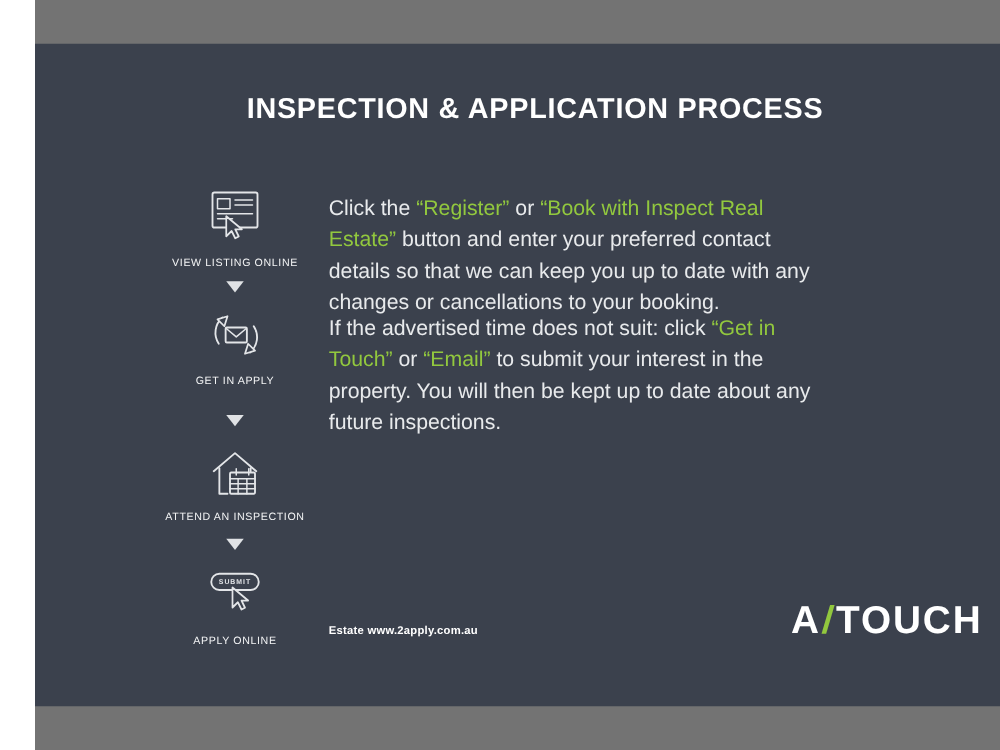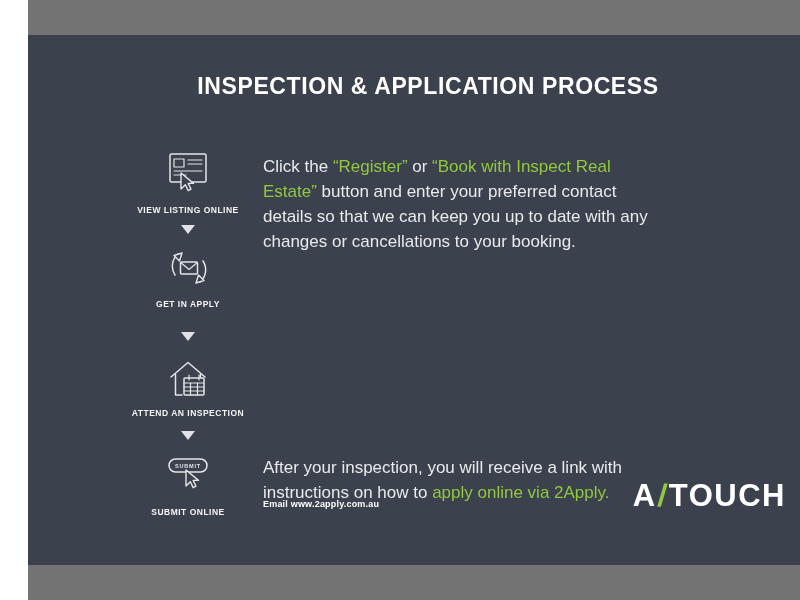--- a/index.html
+++ b/index.html
@@ -14,21 +14,21 @@
   .panel{position:absolute;left:0;top:35px;width:800px;height:530px;background:var(--panel);}
   .title{position:absolute;left:0;top:38px;width:100%;text-align:center;
     color:#ffffff;font-size:23px;font-weight:700;letter-spacing:0.6px;}
   .icon-box{position:absolute;width:48px;height:48px;}
   .icon-box svg{width:100%;height:100%;display:block;}
   .stroke{fill:none;stroke:#e3e5e8;stroke-width:1.5;stroke-linecap:round;stroke-linejoin:round;}
   .stroke-thin{fill:none;stroke:#e3e5e8;stroke-width:1.2;stroke-linecap:round;stroke-linejoin:round;}
   .cursor-fill{fill:var(--panel);stroke:#e3e5e8;stroke-width:1.4;stroke-linejoin:round;}
   .icon-text{fill:#e3e5e8;font-family:"Liberation Sans",sans-serif;font-weight:700;}
   .step-label{position:absolute;left:65px;width:190px;text-align:center;
-    color:#f4f5f6;font-size:8.5px;font-weight:700;letter-spacing:0.5px;}
+    color:#f4f5f6;font-size:8.5px;font-weight:400;letter-spacing:0.5px;}
   .down-arrow{position:absolute;left:153px;width:0;height:0;
     border-left:7px solid transparent;border-right:7px solid transparent;
     border-top:9px solid #e0e2e5;}
   .step-text{position:absolute;left:235px;width:402px;color:var(--ink);
     font-size:17px;line-height:1.48;}
   .step-text .green{color:var(--accent);}
   .note{position:absolute;left:235px;color:#ffffff;font-size:9px;font-weight:700;letter-spacing:0.2px;}
   .logo{position:absolute;right:42px;top:443px;color:#ffffff;font-size:31px;
     font-weight:700;letter-spacing:1.5px;white-space:nowrap;}
   .logo .slash{color:var(--accent);display:inline-block;transform:skewX(-6deg);
@@ -62,20 +62,21 @@
       <svg viewBox="0 0 48 48">
         <path class="stroke" d="M10 31 A16 16 0 0 1 13 10"></path>
         <path class="cursor-fill" d="M9 11.5 L17 9 L14.5 17 Z"></path>
         <path class="stroke" d="M38 17 A16 16 0 0 1 35 38"></path>
         <path class="cursor-fill" d="M39 36.5 L31 39 L33.5 31 Z"></path>
         <rect class="stroke" x="15.5" y="18" width="17" height="12" rx="1"></rect>
         <polyline class="stroke-thin" points="16,18.8 24,25.5 32,18.8"></polyline>
       </svg>
     </div>
     <div class="step-label" style="top:264px;">GET IN APPLY</div>
+    <div class="step-text" style="top:215px;"><span>If the advertised time does not suit: click </span><span class="green">“Get in Touch”</span><span> or </span><span class="green">“Email”</span><span> to submit your interest in the property. You will then be kept up to date about any future inspections.</span></div>
 
     <div class="down-arrow" style="top:297px;"></div>
 
     <div class="icon-box" style="left:136px;top:320px;">
       <svg viewBox="0 0 48 48">
         <polyline class="stroke" points="7,22 24,7.5 41,22"></polyline>
         <polyline class="stroke" points="11.5,19.5 11.5,40 18,40"></polyline>
         <line class="stroke" x1="36.5" y1="19.5" x2="36.5" y2="22"></line>
         <rect class="stroke" x="20" y="23" width="20" height="17" rx="1"></rect>
         <line class="stroke-thin" x1="25" y1="20" x2="25" y2="25"></line>
@@ -91,22 +92,21 @@
 
     <div class="down-arrow" style="top:396px;"></div>
 
     <div class="icon-box" style="left:136px;top:415px;">
       <svg viewBox="0 0 48 48">
         <rect class="stroke" x="5" y="9" width="38" height="13" rx="6.5"></rect>
         <text class="icon-text" x="24" y="17.5" font-size="5.5" letter-spacing="0.8" text-anchor="middle">SUBMIT</text>
         <path class="cursor-fill" d="M22 20 V36 L26.3 31.8 L29.2 37.6 L32 36.2 L29.2 30.4 H34.5 Z"></path>
       </svg>
     </div>
-    <div class="step-label" style="top:472px;">SUBMIT ONLINE</div>
-    <div class="step-text" style="top:420px;"><span>After your inspection, you will receive a link with instructions on how to </span><span class="green">apply online via 2Apply.</span></div>
-    <div class="note" style="top:464px;">Email www.2apply.com.au</div>
+    <div class="step-label" style="top:472px;">APPLY ONLINE</div>
+    <div class="note" style="top:464px;">Estate www.2apply.com.au</div>
 
     <div class="logo">
       <span>A</span><span class="slash">/</span><span>TOUCH</span>
     </div>
 
   </div>
 </div>
 
 </body></html>

